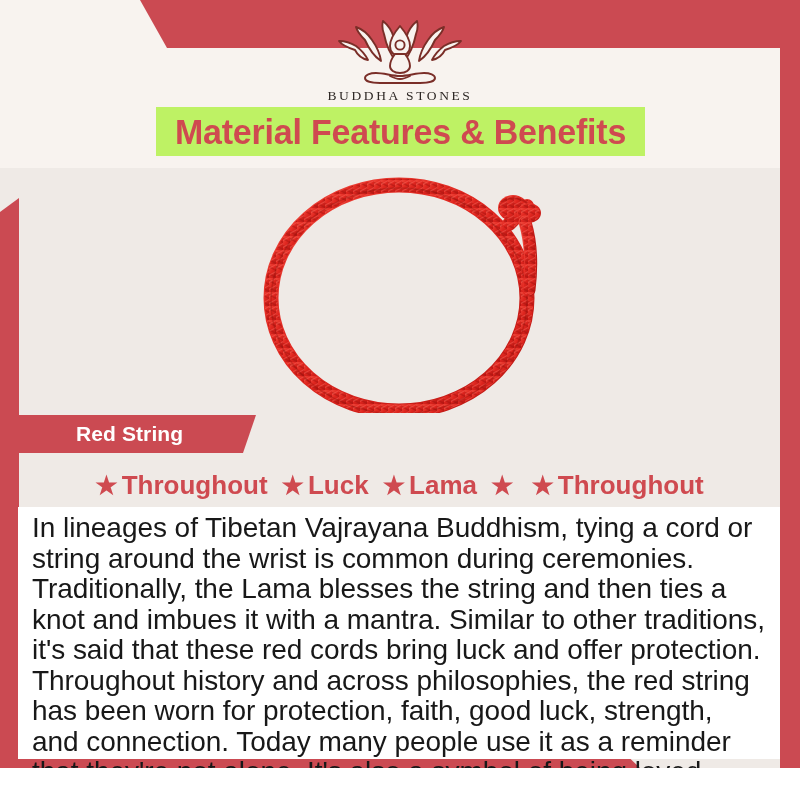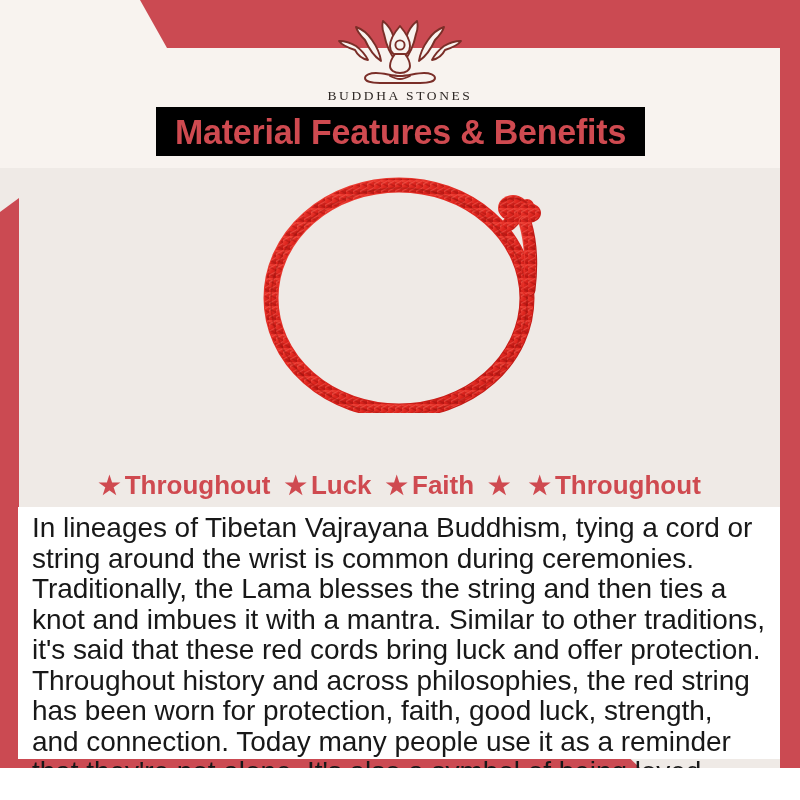--- a/index.html
+++ b/index.html
@@ -83,21 +83,21 @@
     font-size: 13.5px;
     letter-spacing: 2.6px;
     color: #2d2724;
   }
 
   
   .title-banner {
     position: absolute;
     left: 156px; top: 107px;
     width: 489px; height: 49px;
-    background: #000000;
+    background: #bef264;
     display: flex;
     align-items: center;
     justify-content: center;
   }
   .title-banner h1 {
     margin: 0;
     font-family: "Liberation Sans Narrow", "Liberation Sans", sans-serif;
     font-size: 35px;
     font-weight: bold;
     letter-spacing: -0.2px;
@@ -258,33 +258,36 @@
         <ellipse cx="288" cy="47" rx="12" ry="10" fill="url(#cordGrad)"></ellipse>
         <ellipse cx="288" cy="47" rx="11" ry="9" fill="url(#braid)" opacity="0.9"></ellipse>
         <path d="M260 36 C268 31 278 31 286 37" fill="none" stroke="#a8140f" stroke-width="1.6" opacity="0.6"></path>
       </g>
 
       <path d="M284 56 C290 76 291 100 288 124" fill="none" stroke="url(#cordGrad)" stroke-width="13" stroke-linecap="round"></path>
       <path d="M284 56 C290 76 291 100 288 124" fill="none" stroke="url(#braid)" stroke-width="11" stroke-linecap="round" opacity="0.9"></path>
     </svg>
   </div>
 
+  <div class="label-banner">
+    <span>Red String</span>
+  </div>
 
   <div class="benefits">
     <span class="benefit">
       <span class="star">★</span>
       <span>Throughout</span>
     </span>
     <span class="benefit">
       <span class="star">★</span>
       <span>Luck</span>
     </span>
     <span class="benefit">
       <span class="star">★</span>
-      <span>Faith</span>
+      <span>Lama</span>
     </span>
     <span class="benefit">
       <span class="star">★</span>
     </span>
     <span class="benefit">
       <span class="star">★</span>
       <span>Throughout</span>
     </span>
   </div>
 

